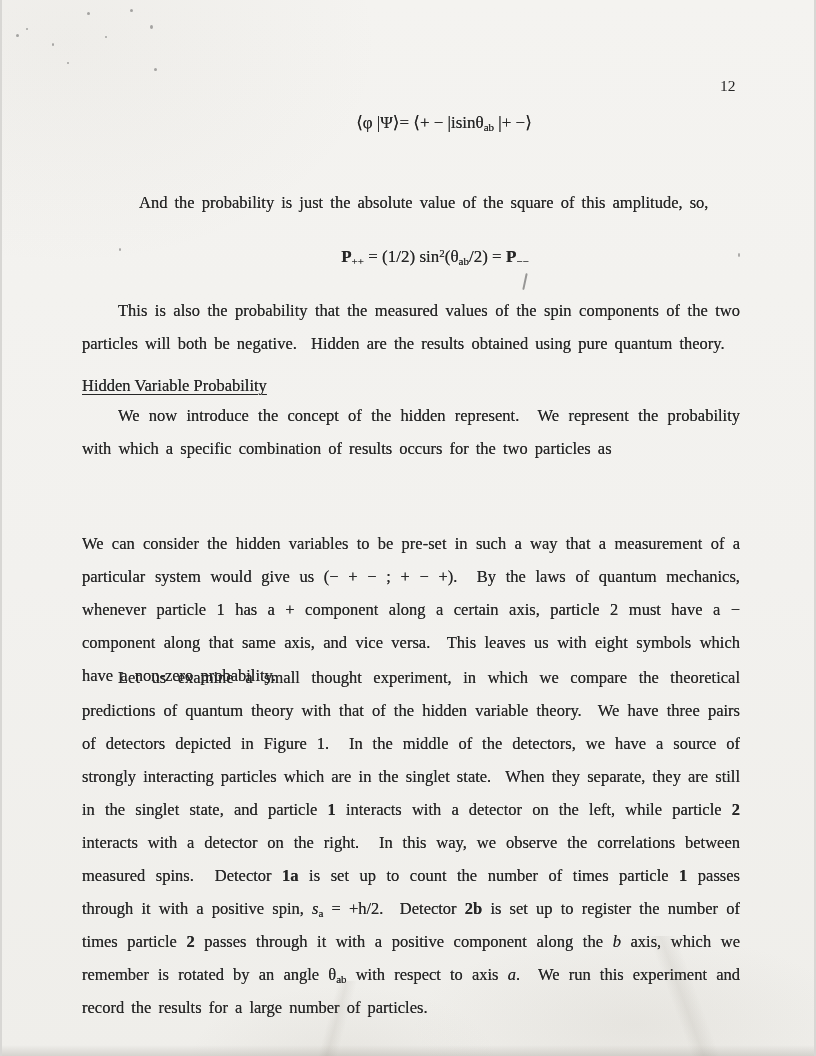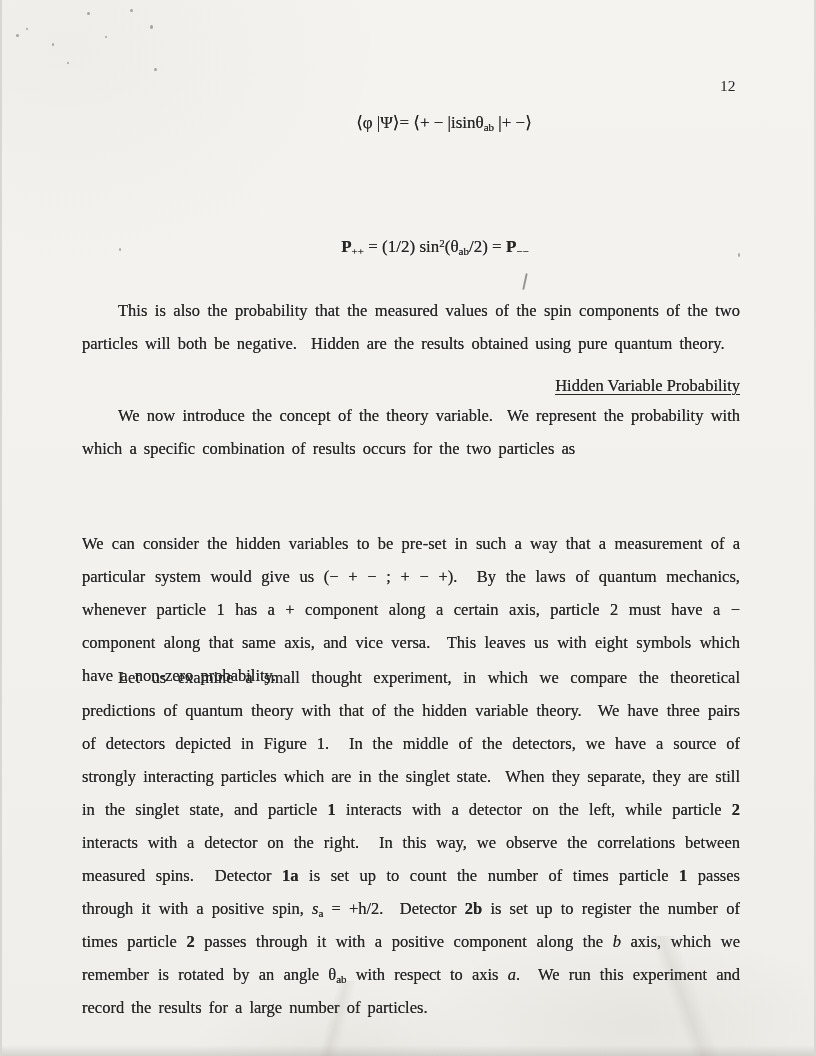--- a/index.html
+++ b/index.html
@@ -42,21 +42,21 @@
     text-shadow:0 0 0.3px rgba(38,38,38,0.8);
   }
   sub,sup{font-size:11px;line-height:0;letter-spacing:0;}
   sub{vertical-align:-0.3em;}
   sup{vertical-align:0.45em;}
   .b{font-weight:bold;}
   .i{font-style:italic;}
 
   .heading{
     position:absolute;left:80px;width:658px;top:374px;
-    text-align:right;font-size:16.5px;font-weight:400;
+    text-align:left;font-size:16.5px;font-weight:400;
     text-decoration:underline;text-underline-offset:3px;
     margin:0;line-height:24px;
     text-shadow:0 0 0.3px rgba(38,38,38,0.8);
   }
   .page-number{position:absolute;top:76px;left:718px;font-size:15.5px;line-height:20px;}
 
   .tick-mark{position:absolute;left:522px;top:273px;width:1.6px;height:17px;
     background:rgba(75,75,75,0.55);transform:rotate(12deg);border-radius:2px;}
 
   .speck{position:absolute;border-radius:50%;background:rgba(70,70,70,0.45);}
@@ -77,29 +77,30 @@
   <div class="speck" style="left:65px;top:62px;width:2px;height:2px;"></div>
   <div class="speck" style="left:736px;top:253px;width:2px;height:4px;"></div>
   <div class="speck" style="left:117px;top:248px;width:2px;height:3px;"></div>
 
   <div class="page-number">12</div>
 
   <div class="eq" style="top:108px;transform:translateX(33px);">
     <div>⟨φ |Ψ⟩=  ⟨+ − |isinθ<sub>ab</sub> |+ −⟩</div>
   </div>
 
+  <p class="body-text indent-lg single-line" style="top:186px;">And the probability is just the absolute value of the square of this amplitude, so,</p>
 
-  <div class="eq" style="top:230px;line-height:33px;transform:translateX(24px);"><span class="b">P</span><sub>++</sub>  =  (1/2)  sin<sup>2</sup>(θ<sub>ab</sub>/2)  =  <span class="b">P</span><sub>−−</sub></div>
+  <div class="eq" style="top:240px;line-height:33px;transform:translateX(24px);"><span class="b">P</span><sub>++</sub>  =  (1/2)  sin<sup>2</sup>(θ<sub>ab</sub>/2)  =  <span class="b">P</span><sub>−−</sub></div>
   <div class="tick-mark"></div>
 
   <p class="body-text indent" style="top:294px;">This is also the probability that the measured values of the spin components of the two particles will both be negative.  Hidden are the results obtained using pure quantum theory.</p>
 
   <h2 class="heading">Hidden Variable Probability</h2>
 
-  <p class="body-text indent" style="top:399px;">We now introduce the concept of the theory variable.  We represent the probability with which a specific combination of results occurs for the two particles as</p>
+  <p class="body-text indent" style="top:399px;">We now introduce the concept of the hidden represent.  We represent the probability with which a specific combination of results occurs for the two particles as</p>
 
 
   <p class="body-text" style="top:527px;">We can consider the hidden variables to be pre-set in such a way that a measurement of a particular system would give us (− + − ; + − +).  By the laws of quantum mechanics, whenever particle 1 has a + component along a certain axis, particle 2 must have a − component along that same axis, and vice versa.  This leaves us with eight symbols which have a non-zero probability.</p>
 
   <p class="body-text indent" style="top:661px;">Let us examine a small thought experiment, in which we compare the theoretical predictions of quantum theory with that of the hidden variable theory.  We have three pairs of detectors depicted in Figure 1.  In the middle of the detectors, we have a source of strongly interacting particles which are in the singlet state.  When they separate, they are still in the singlet state, and particle <span class="b">1</span> interacts with a detector on the left, while particle <span class="b">2</span> interacts with a detector on the right.  In this way, we observe the correlations between measured spins.  Detector <span class="b">1a</span> is set up to count the number of times particle <span class="b">1</span> passes through it with a positive spin, <span class="i">s</span><sub>a</sub> = +h/2.  Detector <span class="b">2b</span> is set up to register the number of times particle <span class="b">2</span> passes through it with a positive component along the <span class="i">b</span> axis, which we remember is rotated by an angle θ<sub>ab</sub> with respect to axis <span class="i">a</span>.  We run this experiment and record the results for a large number of particles.</p>
 
   <div class="crease crease-a"></div>
   <div class="crease crease-b"></div>
   <div class="bottom-edge"></div>
 </div>

